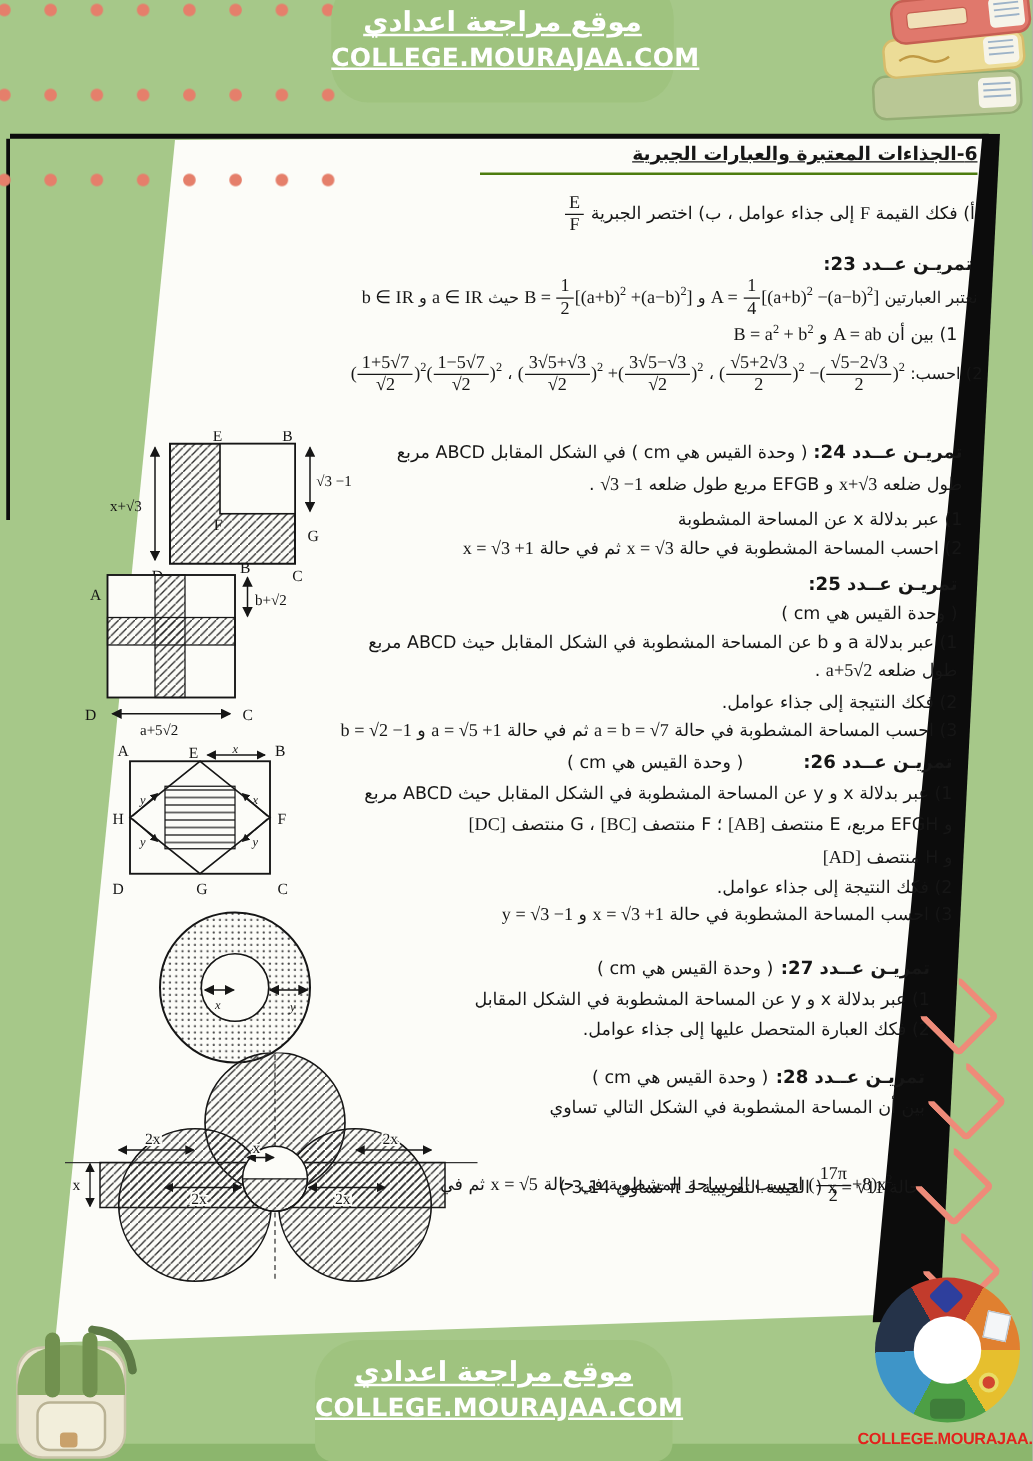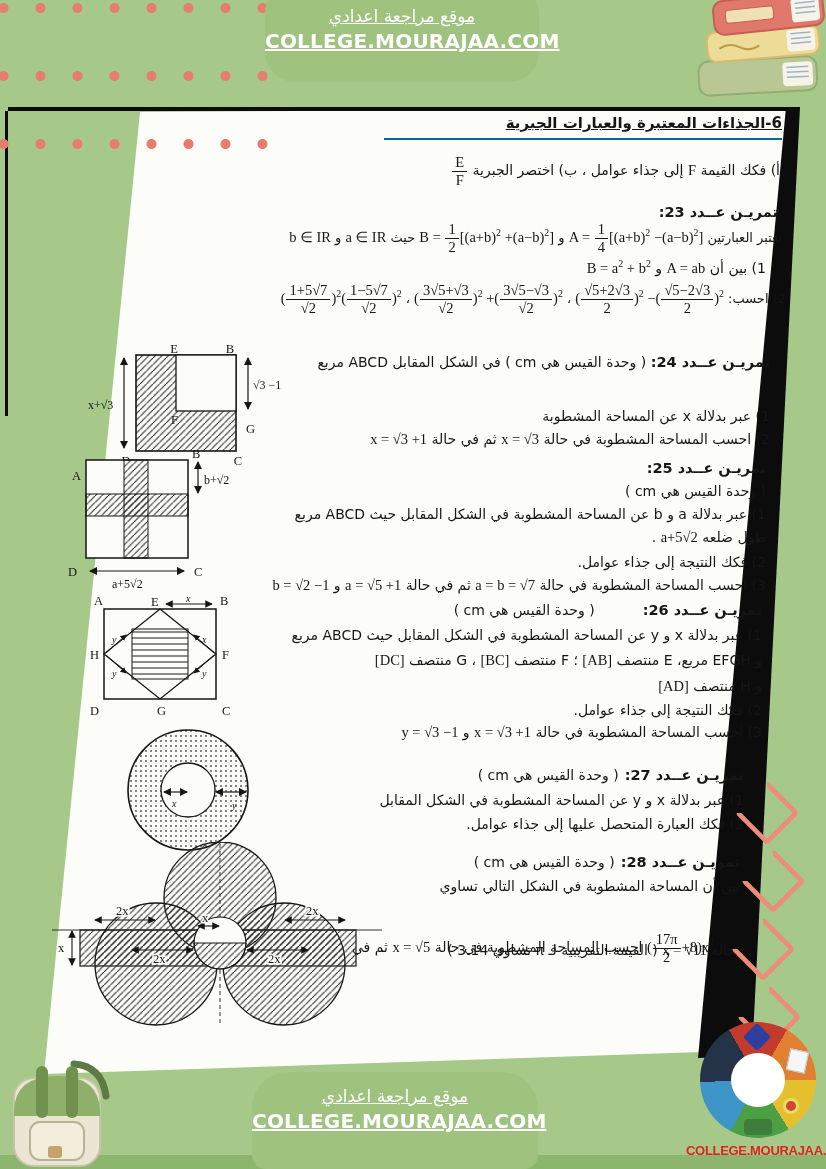--- a/index.html
+++ b/index.html
@@ -15,21 +15,21 @@
   .bottomstrip{position:absolute;left:0;bottom:0;width:826px;height:14px;background:#8cb66d;z-index:4;}
   
   .dots{position:absolute;left:-15px;top:-26px;width:300px;height:196px;z-index:3;
         background-image:radial-gradient(circle,#e57f6b 4.6px,rgba(229,127,107,0) 5.4px);
         background-size:37px 68px;}
   
   .chev{position:absolute;width:36px;height:36px;border:5px solid #ee8b79;border-left-color:transparent;
         transform:rotate(45deg);border-radius:5px;z-index:5;}
   
   .bubble{position:absolute;background:#9fc37f;color:#fff;text-align:center;z-index:6;}
-  .bubble .l1{font-weight:normal;font-size:17px;text-decoration:underline;}
+  .bubble .l1{font-weight:bold;font-size:22px;text-decoration:underline;}
   .bubble .l2{font-weight:bold;font-size:20px;text-decoration:underline;letter-spacing:.2px;margin-top:3px;}
   .bubble-top{left:265px;top:-16px;width:274px;height:76px;border-radius:30px;padding-top:22px;box-sizing:content-box;}
   .bubble-bottom{left:252px;top:1072px;width:286px;height:97px;border-radius:36px 36px 14px 14px;padding-top:14px;box-sizing:border-box;}
   
   .logo{position:absolute;left:700px;top:1022px;width:116px;height:116px;border-radius:50%;z-index:6;
         background:conic-gradient(from -30deg,#c23b2c 0 60deg,#e08030 60deg 120deg,#e6bf2e 120deg 178deg,
         #4d9f45 178deg 238deg,#3e95c8 238deg 298deg,#253349 298deg 360deg);}
   .logo::after{content:"";position:absolute;left:31px;top:31px;width:54px;height:54px;border-radius:50%;background:#fff;}
   .logo .cap{position:absolute;left:47px;top:5px;width:20px;height:20px;background:#2e3f9d;transform:rotate(45deg);border-radius:3px;}
   .logo .note{position:absolute;right:9px;top:28px;width:17px;height:20px;background:#f4f6f8;border:1px solid #b9c4cf;transform:rotate(12deg);}
@@ -39,21 +39,21 @@
         font-weight:bold;font-size:13px;font-family:"Liberation Sans",sans-serif;letter-spacing:-.3px;z-index:6;}
   
   .books{position:absolute;left:688px;top:0;z-index:6;}
   .backpack{position:absolute;left:2px;top:1050px;z-index:6;}
   
   .content{position:absolute;inset:0;z-index:4;color:#161616;}
   .blk{position:absolute;direction:rtl;text-align:right;font-size:14px;line-height:1.3;white-space:nowrap;}
   .exname{font-weight:bold;font-size:14.5px;}
   .unit-gap{margin-right:48px;}
   .unit-tight{margin-right:6px;}
-  .title-rule{border-bottom:2px solid #0369a1;padding-bottom:4px;}
+  .title-rule{border-bottom:2px solid #4d7c0f;padding-bottom:4px;}
   .title-txt{font-weight:bold;font-size:15px;text-decoration:underline;}
   .mth{direction:ltr;unicode-bidi:isolate;font-family:"Liberation Serif",serif;font-size:14.5px;}
   .frac{display:inline-flex;flex-direction:column;text-align:center;vertical-align:middle;line-height:1.05;margin:0 1px;}
   .fn{border-bottom:1.2px solid #161616;padding:0 3px 1px;}
   .fd{padding-top:1px;}
   sup{font-size:.68em;}
   .small{font-size:13px;}
   .fig{position:absolute;}
   .lab{font-family:"Liberation Serif",serif;font-size:12.5px;fill:#141414;}
   .lab-s{font-family:"Liberation Serif",serif;font-size:10px;font-style:italic;fill:#141414;}
@@ -159,20 +159,21 @@
             <span class="fn">1+5√7</span>
             <span class="fd">√2</span>
           </span>)<sup>2</sup>(<span class="frac">
             <span class="fn">1−5√7</span>
             <span class="fd">√2</span>
           </span>)<sup>2</sup></span></div>
 
     <div class="blk" style="top:353px;right:56px">
       <span class="exname">تمريـن عــدد 24:</span><span><span class="ar"> ( وحدة القيس هي cm ) في الشكل المقابل ABCD مربع</span></span>
     </div>
+    <div class="blk" style="top:379px;right:56px"><span class="ar">طول ضلعه </span><span class="mth" dir="ltr">x+√3</span><span class="ar"> و EFGB مربع طول ضلعه </span><span class="mth" dir="ltr">√3 −1</span><span class="ar"> .</span></div>
     <div class="blk" style="top:407px;right:56px"><span class="ar">1) عبر بدلالة x عن المساحة المشطوبة</span></div>
     <div class="blk" style="top:430px;right:56px"><span class="ar">2) احسب المساحة المشطوبة في حالة </span><span class="mth" dir="ltr">x = √3</span><span class="ar"> ثم في حالة </span><span class="mth" dir="ltr">x = √3 +1</span></div>
 
     <svg class="fig" style="left:88px;top:345px" width="205" height="122">
       <rect x="48" y="10" width="100" height="96" fill="url(#hatch)" stroke="#161616" stroke-width="1.6"></rect>
       <rect x="88" y="10" width="60" height="56" fill="#fcfcf8" stroke="#161616" stroke-width="1.3"></rect>
       <line x1="36" y1="13" x2="36" y2="103" stroke="#161616" stroke-width="1.2" marker-start="url(#ah)" marker-end="url(#ah)"></line>
       <line x1="160" y1="13" x2="160" y2="64" stroke="#161616" stroke-width="1.2" marker-start="url(#ah)" marker-end="url(#ah)"></line>
       <text class="lab" x="86" y="8" text-anchor="middle">E</text>
       <text class="lab" x="142" y="8" text-anchor="middle">B</text>

